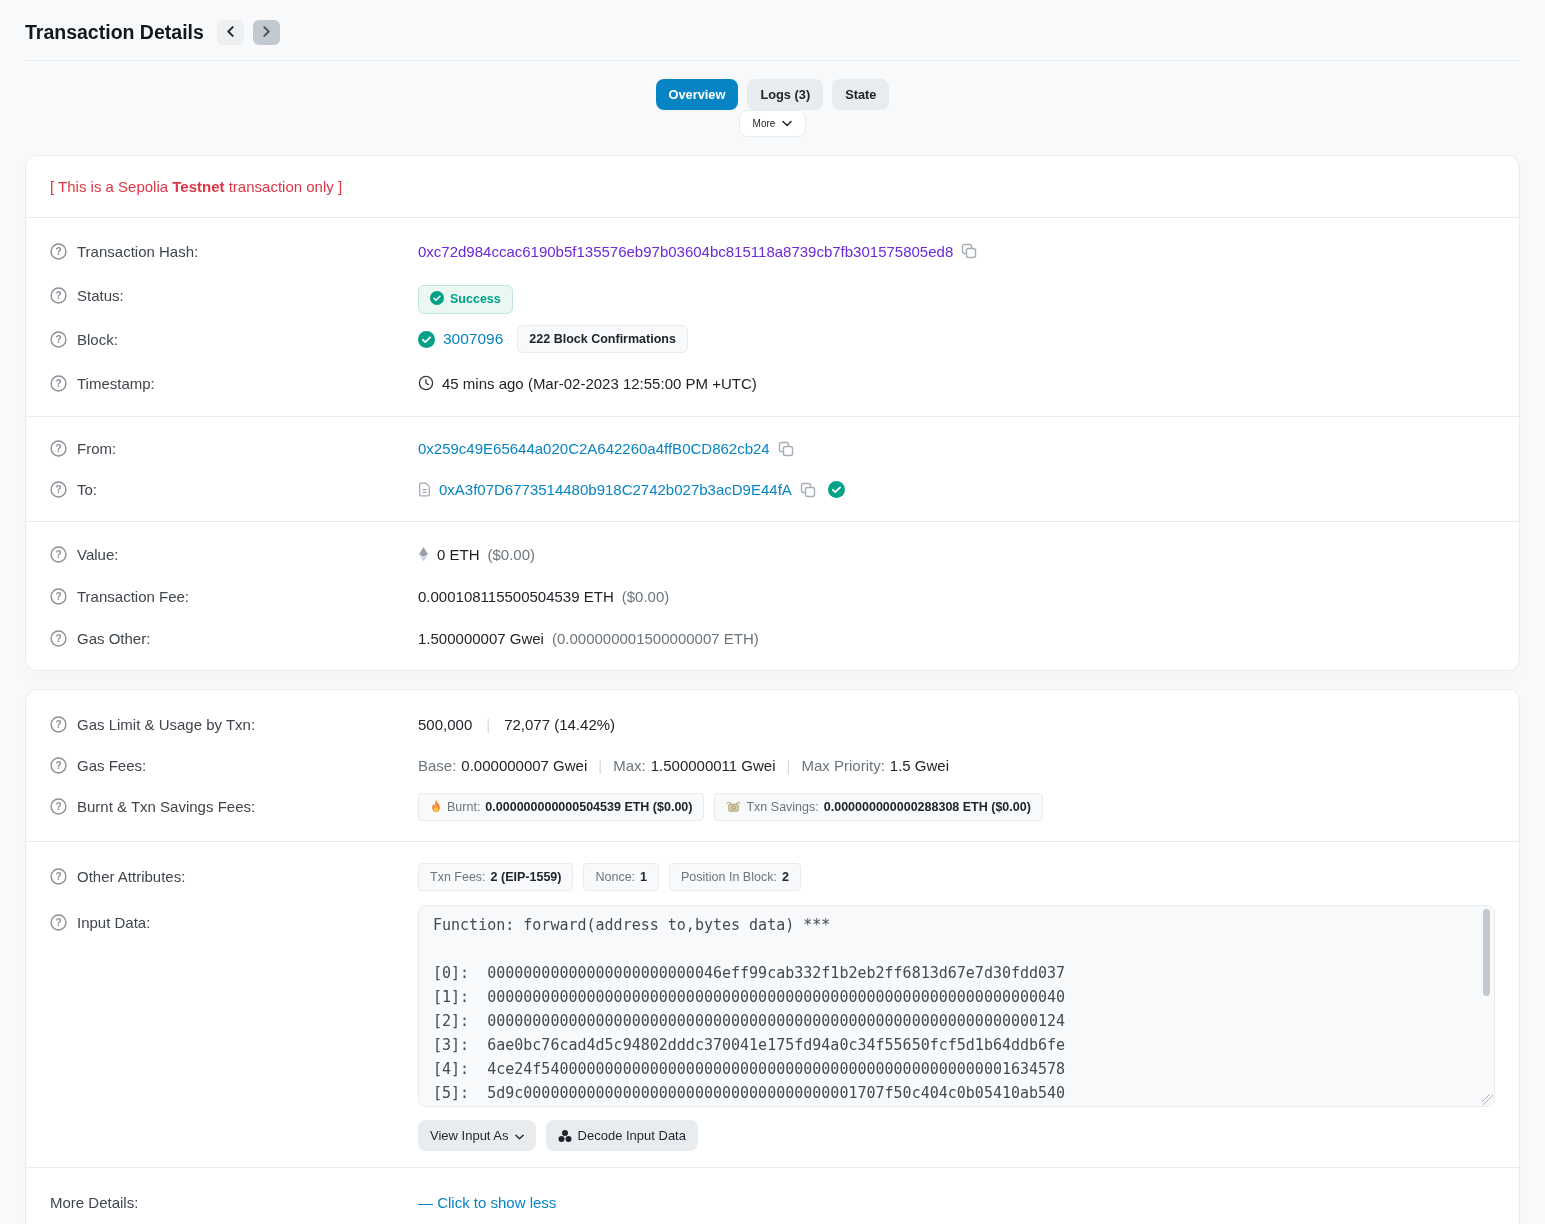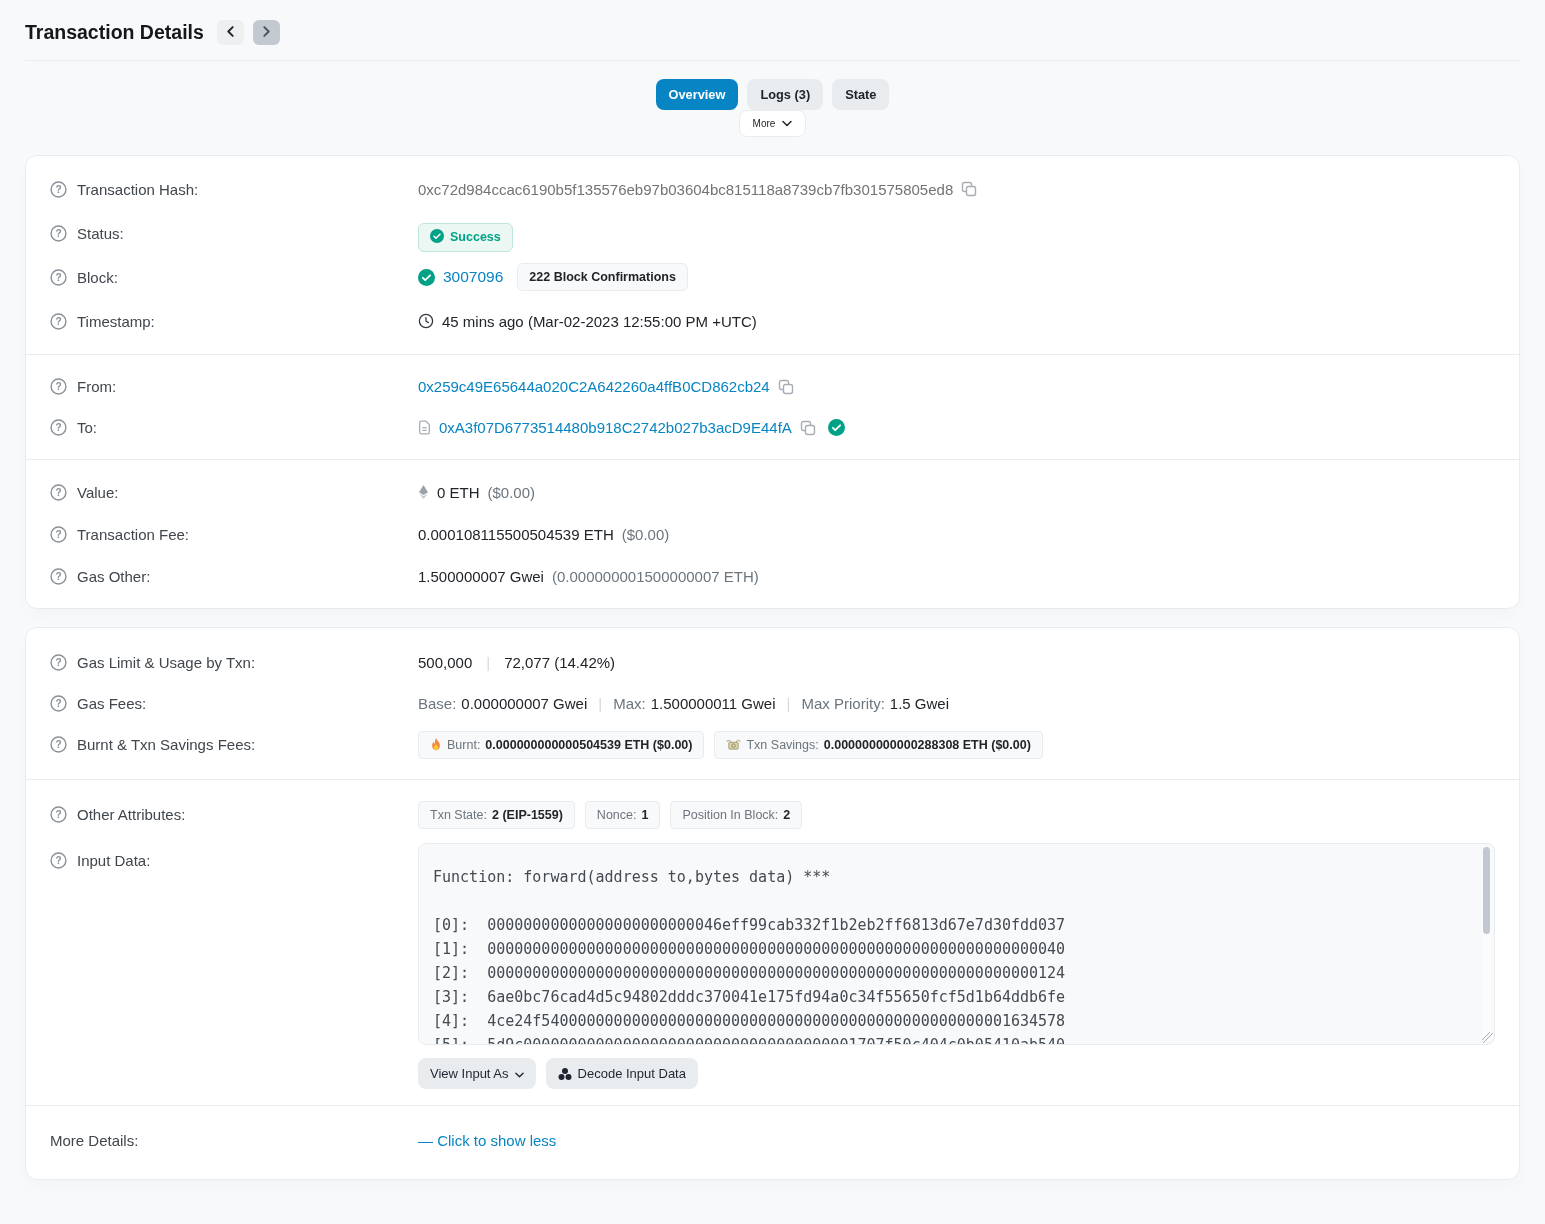--- a/index.html
+++ b/index.html
@@ -82,21 +82,21 @@
   }
   .pill .pl { color:#6c757d; }
   .pill b { color:#212529; font-weight:700; }
   .pill-group { display:flex; gap:10px; }
 
   
   .input-wrap { flex:1; }
   .input-box {
     position:relative; width:100%; height:202px;
     background:#f8f9fa; border:1px solid #e9ecef; border-radius:8px;
-    padding:21px 14px; overflow:hidden;
+    padding:7px 14px; overflow:hidden;
     font-family:"DejaVu Sans Mono", monospace; font-size:15px; line-height:24px; color:#444a51;
   }
   .code-line { white-space:pre; min-height:24px; }
   .v-scrollbar {
     position:absolute; top:3px; right:3px; bottom:3px; width:9px;
     background:#fbfbfc; border-radius:5px;
   }
   .v-scrollbar .thumb {
     position:absolute; top:0; left:1px; width:7px; height:45%;
     background:#c2c8cf; border-radius:5px;
@@ -109,21 +109,21 @@
   }
   .input-actions { display:flex; gap:10px; margin-top:13px; }
   .btn-light {
     display:inline-flex; align-items:center; gap:6px;
     background:#e9ecef; border:none; border-radius:8px;
     font-family:inherit; font-size:13px; font-weight:500; color:#1e2530;
     padding:8px 12px; cursor:pointer;
   }
 
   .gasfees span.gl { color:#6c757d; }
-  .hash-text { color:#737373; }
+  .hash-text { color:#6d28d9; }
 </style>
 </head>
 <body>
 
 <div class="page">
 
   <div class="header-row">
     <span class="page-title">Transaction Details</span>
     <button class="nav-btn">
       <span>
@@ -153,20 +153,23 @@
       <span>
         <svg width="10" height="7" viewBox="0 0 10 6" fill="none" stroke="#212529" stroke-width="1.5" stroke-linecap="round" stroke-linejoin="round">
             <path d="M1 1l4 4 4-4"></path>
           </svg>
       </span>
     </button>
   </div>
 
   <div class="card">
 
+    <div class="section">
+      <div class="notice"><span>[ This is a Sepolia </span><b>Testnet</b><span> transaction only ]</span></div>
+    </div>
 
     <div class="section">
       <div class="row">
         <div class="lbl">
           <span class="qicon">
               <svg width="17" height="17" viewBox="0 0 16 16">
                 <circle cx="8" cy="8" r="7" fill="none" stroke="#8a9097" stroke-width="1.3"></circle>
                 <text x="8" y="11.2" font-size="9.5" font-weight="bold" text-anchor="middle" fill="#8a9097">?</text>
               </svg>
             </span>
@@ -445,21 +448,21 @@
           <span class="qicon">
               <svg width="17" height="17" viewBox="0 0 16 16">
                 <circle cx="8" cy="8" r="7" fill="none" stroke="#8a9097" stroke-width="1.3"></circle>
                 <text x="8" y="11.2" font-size="9.5" font-weight="bold" text-anchor="middle" fill="#8a9097">?</text>
               </svg>
             </span>
           <span>Other Attributes:</span>
         </div>
         <div class="val pill-group">
           <span class="pill">
-            <span class="pl">Txn State:</span>
+            <span class="pl">Txn Fees:</span>
             <b>2 (EIP-1559)</b>
           </span>
           <span class="pill">
             <span class="pl">Nonce:</span>
             <b>1</b>
           </span>
           <span class="pill">
             <span class="pl">Position In Block:</span>
             <b>2</b>
           </span>

